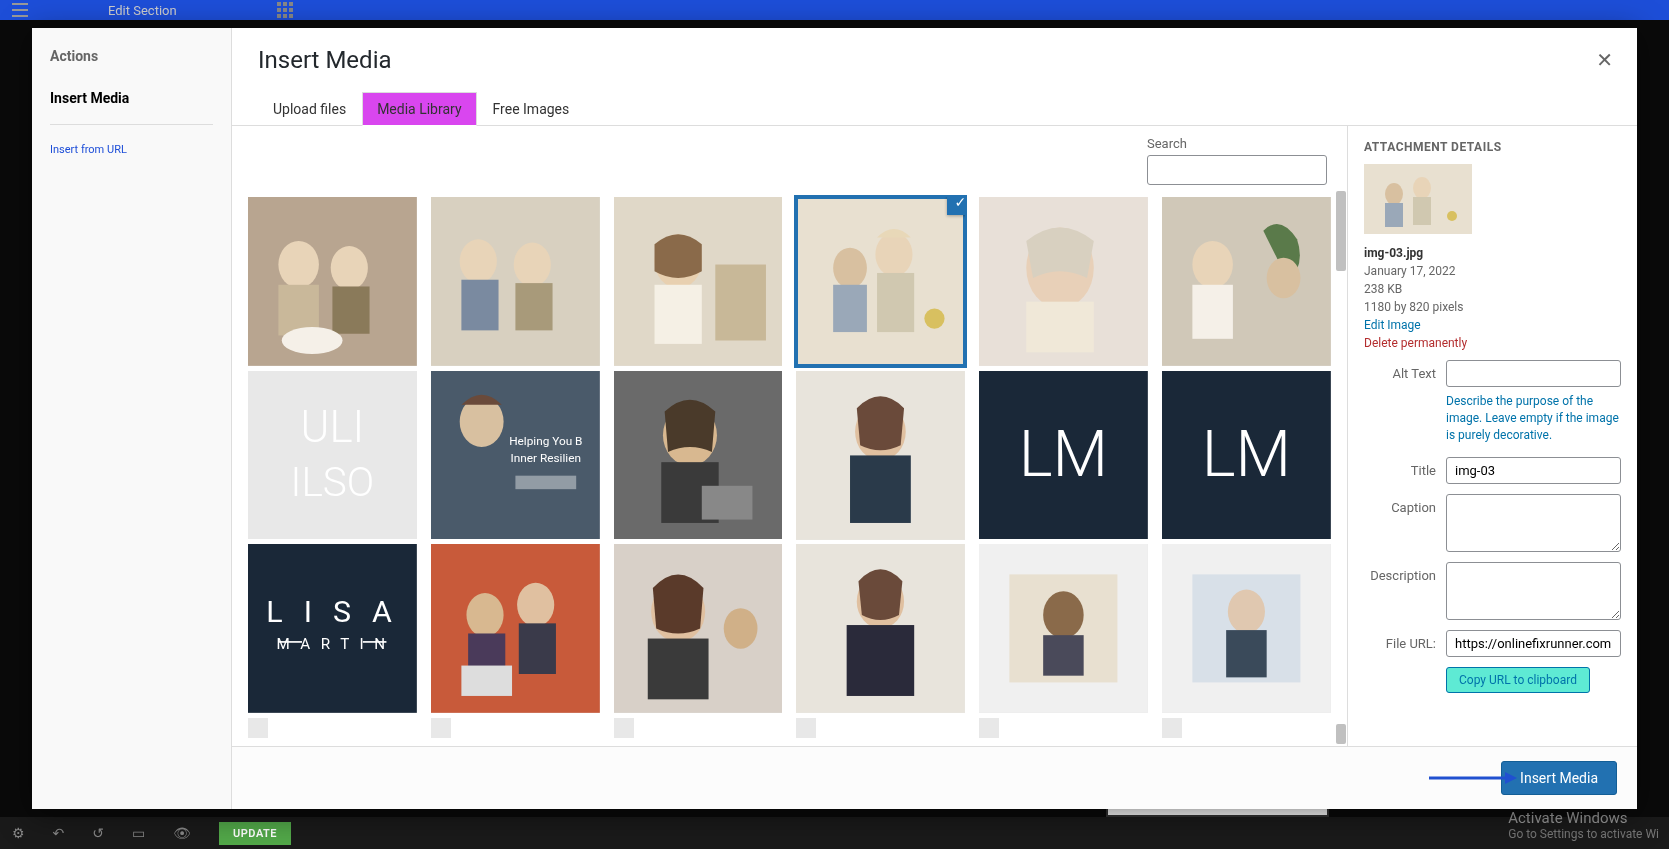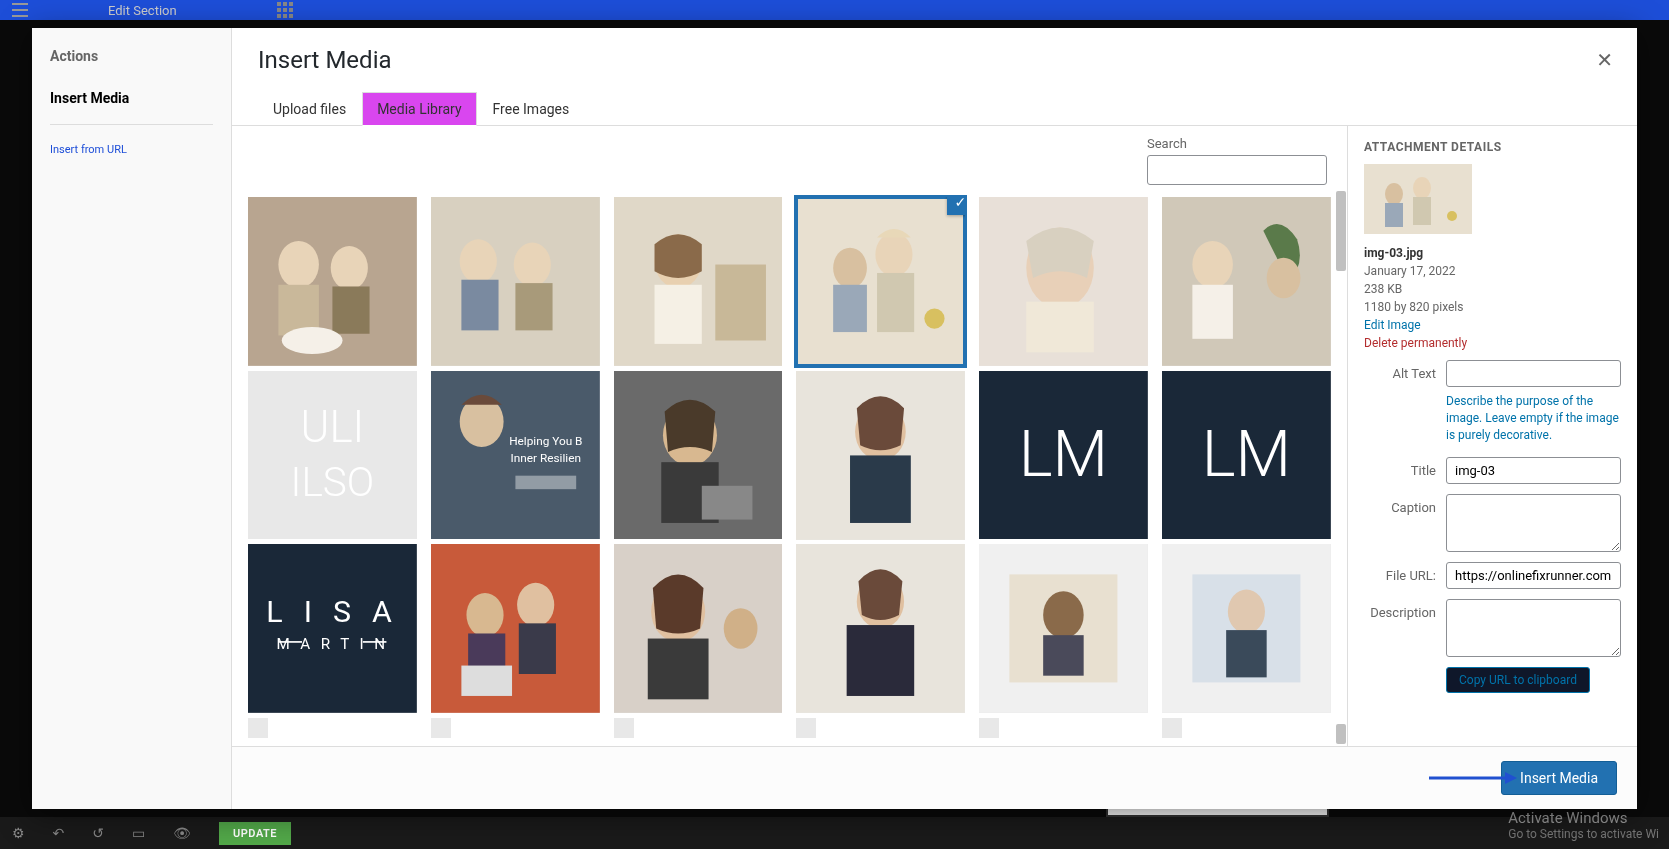--- a/index.html
+++ b/index.html
@@ -71,21 +71,21 @@
     .details-filename { font-weight: 700; color: #333; }
     .edit-link { color: #0073aa; cursor: pointer; }
     .delete-link { color: #b32d2e; cursor: pointer; }
     
     .field-row { display: flex; align-items: flex-start; margin-bottom: 10px; gap: 10px; }
     .field-label { width: 72px; text-align: right; font-size: 13px; color: #666; padding-top: 6px; flex-shrink: 0; }
     .field-input { flex: 1; border: 1px solid #8c8f94; border-radius: 3px; padding: 5px 8px; font-size: 13px; width: 100%; }
     textarea.field-input { height: 58px; resize: vertical; }
     .field-hint { font-size: 12px; color: #0073aa; margin-left: 82px; margin-top: -4px; margin-bottom: 14px; line-height: 1.4; }
     
-    .copy-btn { margin-left: 82px; border: 1px solid #0073aa; color: #0073aa; background: #0f172a; padding: 5px 12px; font-size: 12px; border-radius: 3px; cursor: pointer; }
+    .copy-btn { margin-left: 82px; border: 1px solid #0073aa; color: #0073aa; background: #5eead4; padding: 5px 12px; font-size: 12px; border-radius: 3px; cursor: pointer; }
     
     .modal-footer { border-top: 1px solid #ddd; padding: 14px 20px; display: flex; justify-content: flex-end; align-items: center; background: #fcfcfc; position: relative; }
     .footer-arrow { position: absolute; right: 120px; top: 50%; transform: translateY(-50%); }
     .insert-btn { background: #2271b1; color: #fff; border: 1px solid #135e96; padding: 8px 18px; font-size: 14px; border-radius: 3px; cursor: pointer; }
   </style>
 </head>
 <body>
 
 <div class="backdrop">
   <div class="backdrop-topbar">
@@ -324,27 +324,27 @@
             <div class="field-label">Title</div>
             <input class="field-input" value="img-03" style="">
           </div>
           
           <div class="field-row">
             <div class="field-label">Caption</div>
             <textarea class="field-input" style=""></textarea>
           </div>
           
           <div class="field-row">
+            <div class="field-label">Description</div>
+            <textarea class="field-input" style=""></textarea>
+          </div>
+          
+          <div class="field-row">
             <div class="field-label">File URL:</div>
             <input class="field-input" readonly="" value="https://onlinefixrunner.com" style="">
-          </div>
-          
-          <div class="field-row">
-            <div class="field-label">Description</div>
-            <textarea class="field-input" style=""></textarea>
           </div>
           
           <button class="copy-btn">Copy URL to clipboard</button>
         </div>
       </div>
 
       <div class="modal-footer">
         <svg class="footer-arrow" width="90" height="20" viewBox="0 0 90 20">
             <line x1="2" y1="10" x2="78" y2="10" stroke="#2050d0" stroke-width="3"></line>
             <polygon points="78,4 90,10 78,16" fill="#2050d0"></polygon>

